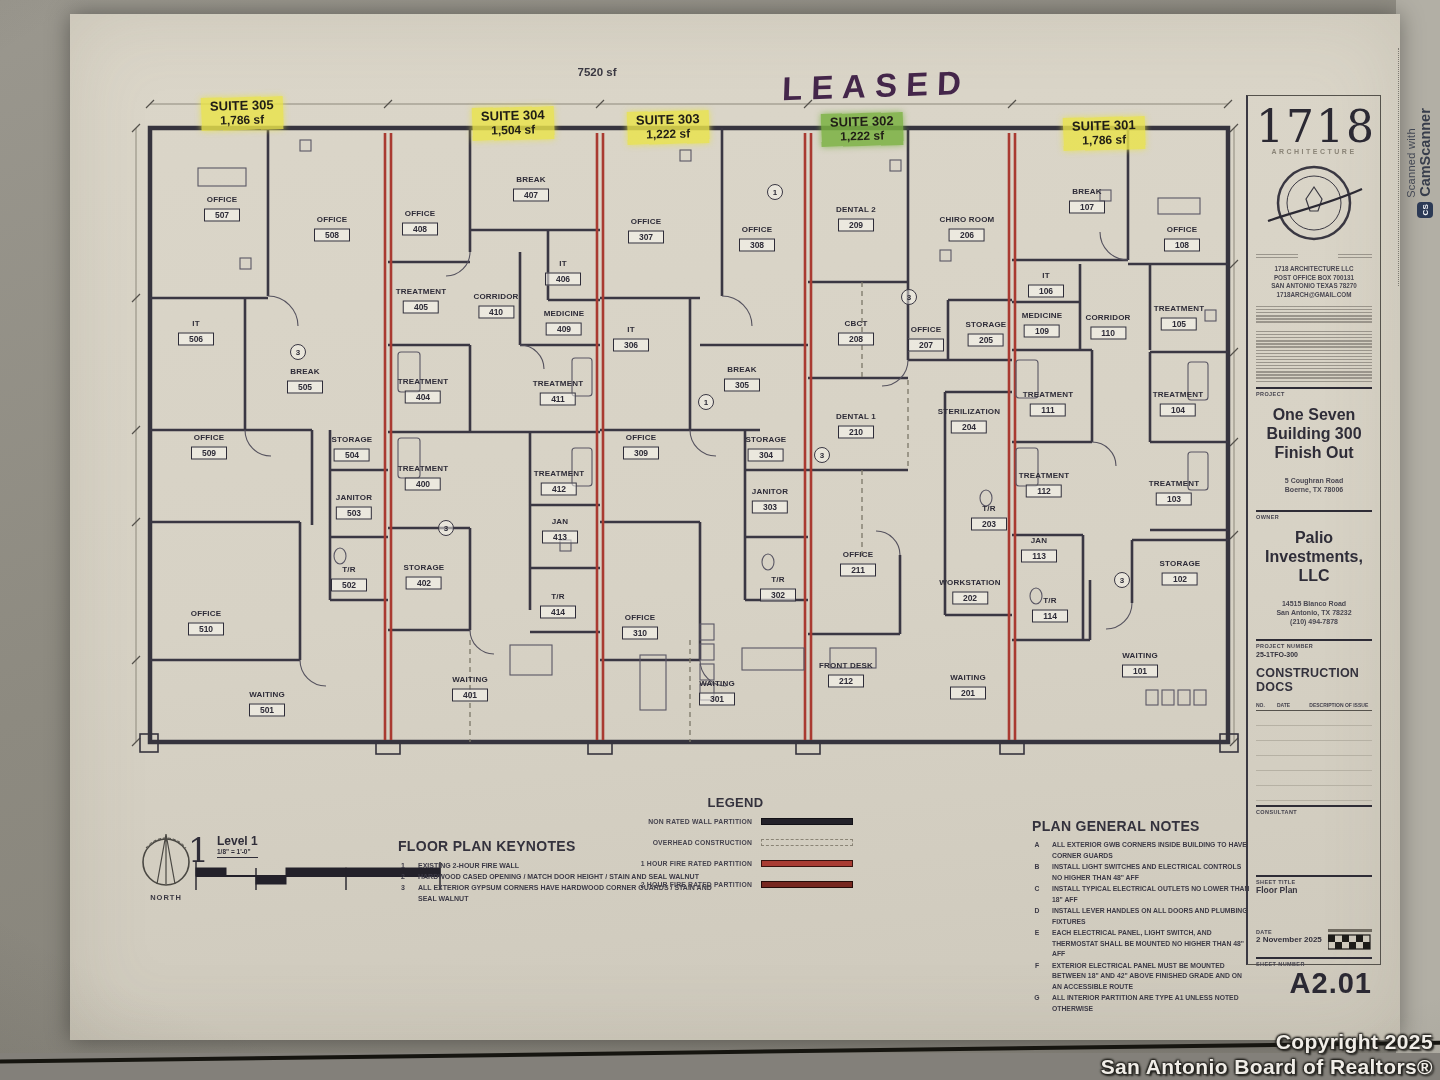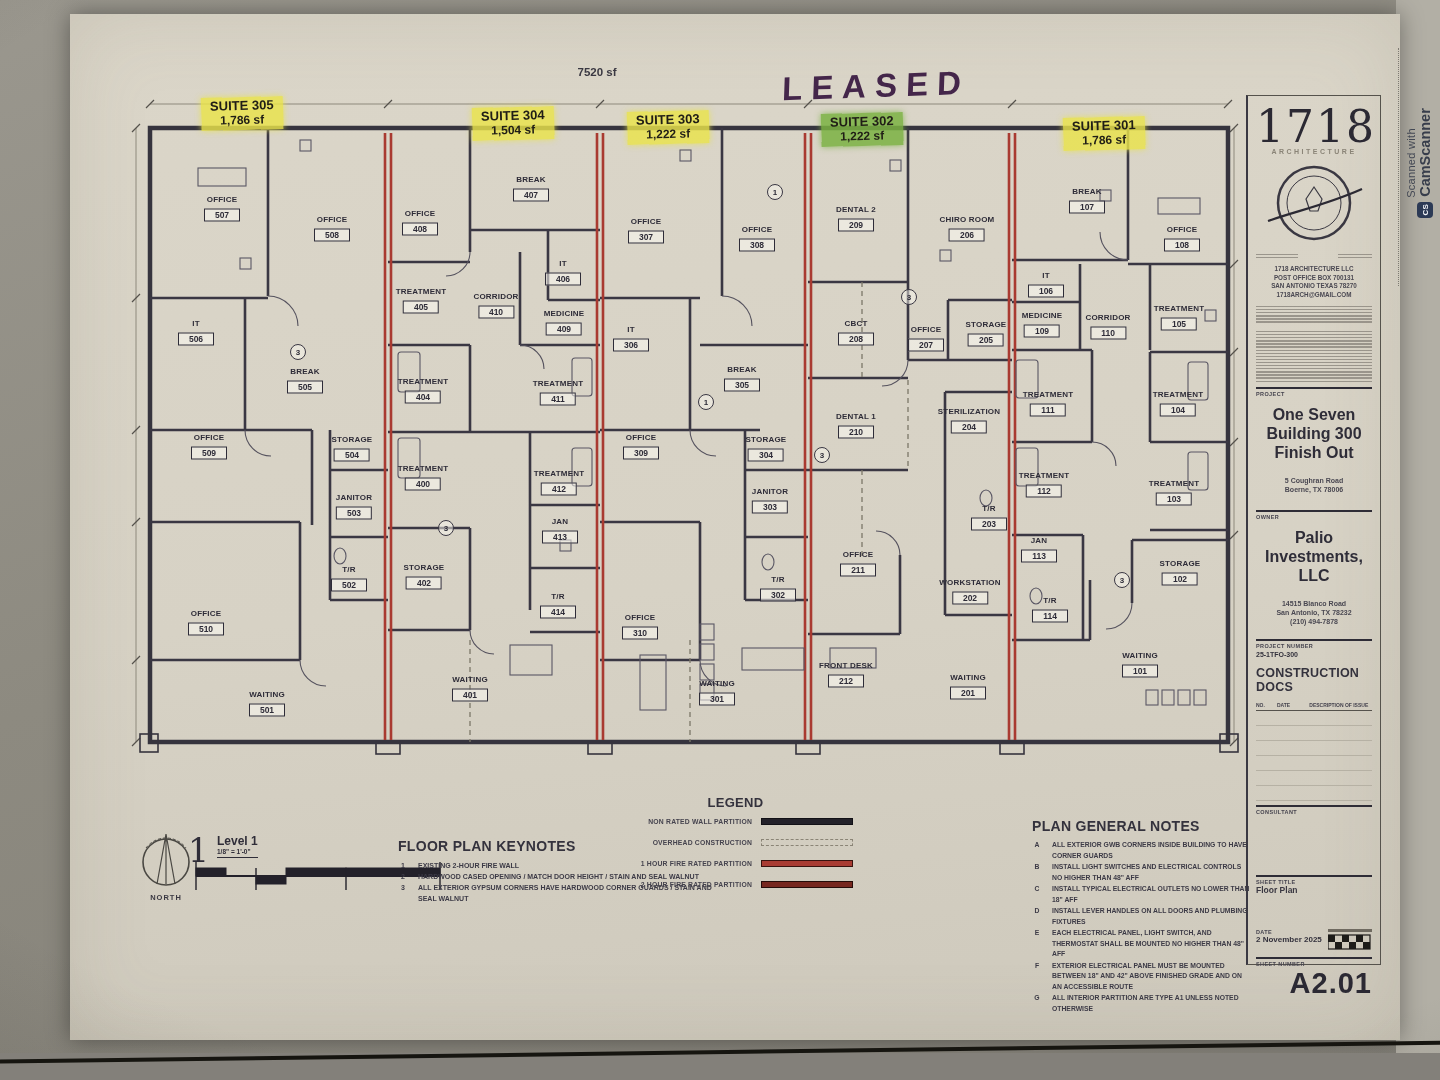--- a/index.html
+++ b/index.html
@@ -501,14 +501,16 @@
 <div class="scanner">
   <div class="sc-line1">Scanned with</div>
   <div class="sc-line2">
     <span class="sc-badge">CS</span>
     <span>CamScanner</span>
   </div>
 </div>
 <div class="below-line"></div>
 <div class="pen-line"></div>
 <div class="copyright">
+  <div>Copyright 2025</div>
+  <div>San Antonio Board of Realtors®</div>
 </div>
 <div class="vignette"></div>
 
 </body></html>

